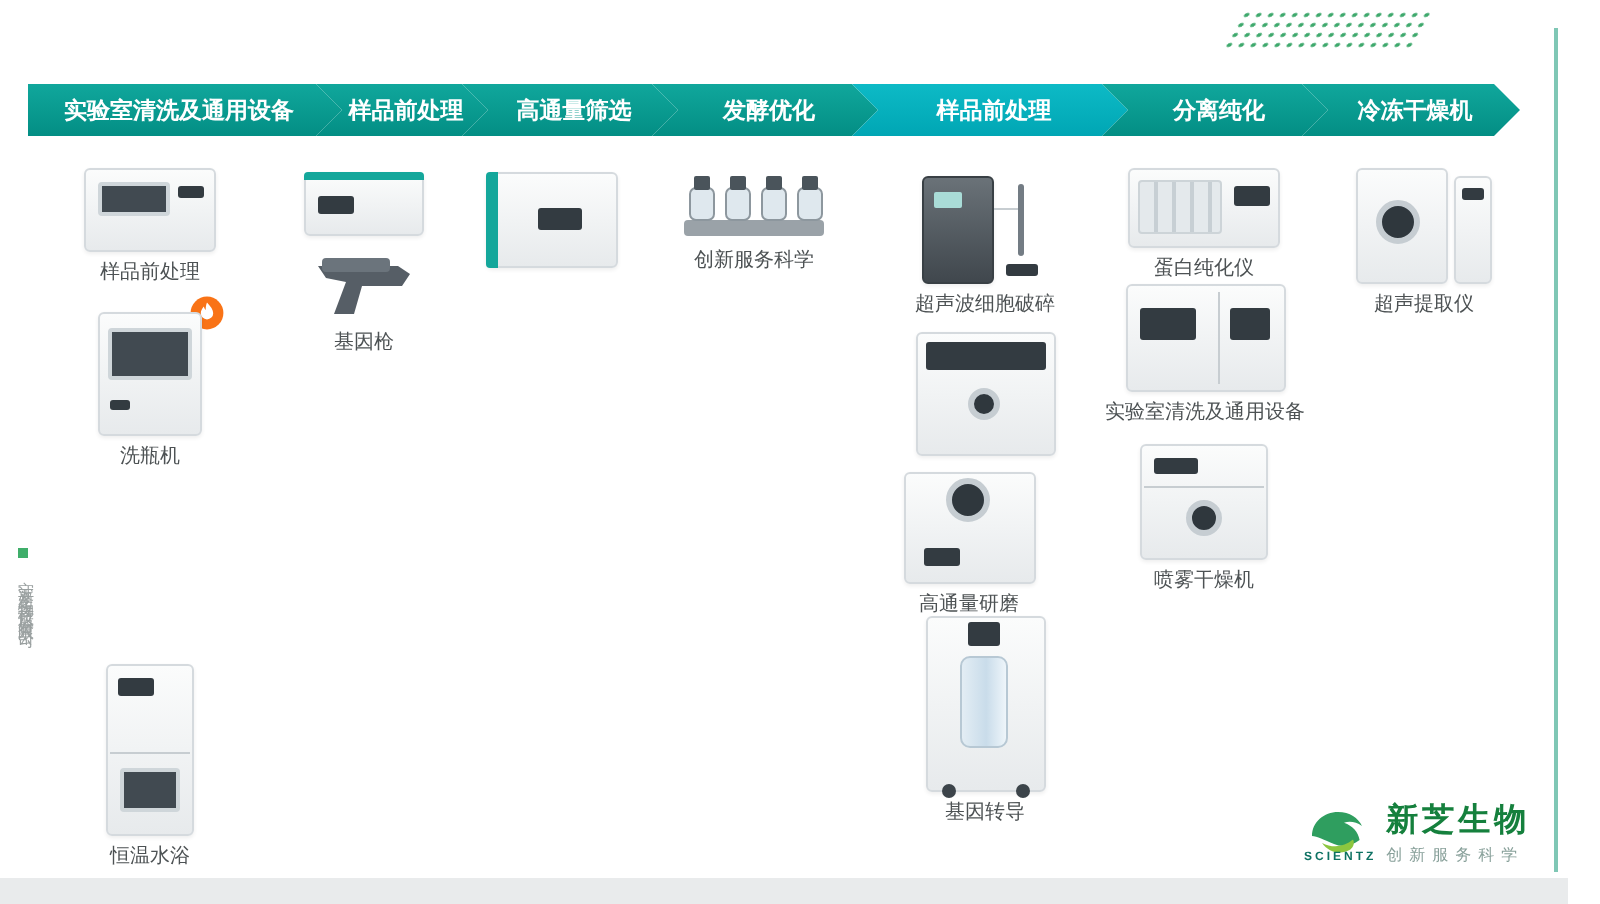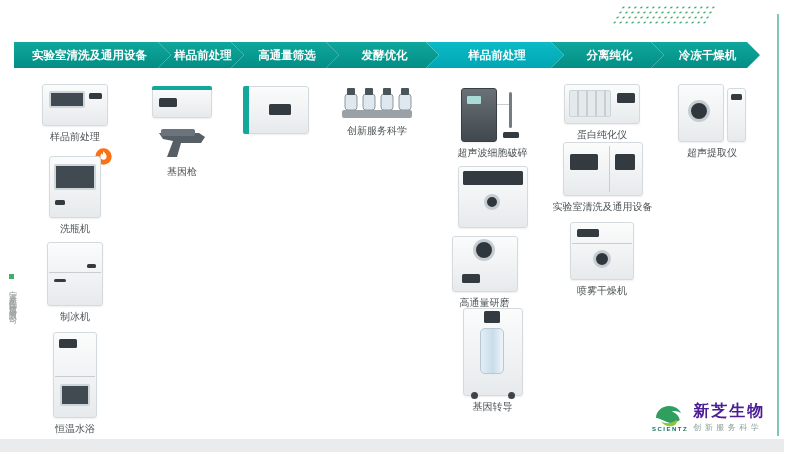--- a/index.html
+++ b/index.html
@@ -28,21 +28,21 @@
 .mods{position:absolute;background:repeating-linear-gradient(90deg,#e4e9ec 0 7px,#c7cfd4 7px 9px);border:1px solid #cdd4d8;border-radius:2px}
 .cap{margin-top:4px;font-size:10px;line-height:1.3;color:#4d5254;text-align:center}
 .flame{position:absolute;width:17px;height:17px}
 .gunrow{margin-top:7px}
 .company{position:absolute;left:6px;top:274px;display:flex;flex-direction:column;align-items:center;gap:5px}
 .company .sq{width:5px;height:5px;background:#3fae6a}
 .company span{writing-mode:vertical-rl;font-size:8px;color:#9aa0a0;letter-spacing:2px}
 .logo{position:absolute;left:652px;top:402px;display:flex;align-items:flex-start;gap:5px}
 .logo-ic{display:flex;flex-direction:column;align-items:center}
 .logo-en{font-size:6px;color:#0d7263;letter-spacing:1.5px;font-weight:bold;margin-top:-2px}
-.brand{font-size:16px;font-weight:bold;color:#4c1d95;letter-spacing:2px;line-height:1.15;display:block}
+.brand{font-size:16px;font-weight:bold;color:#15803d;letter-spacing:2px;line-height:1.15;display:block}
 .tagline{display:block;font-size:8px;color:#88a09a;letter-spacing:3.5px;margin-top:2px}
 .footer-bar{position:absolute;left:0;right:0;bottom:0;height:13px;background:#e9ebec}
 </style>
 </head>
 <body>
 
 <div class="stage">
 
   <div class="dots"></div>
   <div class="edge-line"></div>
@@ -84,29 +84,20 @@
       <path d="M8.5 3.2c1.9 2.1 3.1 3.6 3.1 5.4a3.1 3.1 0 0 1-6.2 0c0-1.2.7-2.3 1.5-3.3.2.8.5 1.3 1 1.7-.1-1.4.1-2.6.6-3.8z" fill="#fff"></path>
     </svg>
     <div class="imgbox" style="width:52px;height:62px">
       <div class="dev"></div>
       <i class="win" style="left:5px;top:8px;width:42px;height:26px"></i>
       <i class="scr" style="left:6px;top:44px;width:10px;height:5px"></i>
     </div>
     <figcaption class="cap">洗瓶机</figcaption>
   </figure>
 
-  <figure class="fig" style="left:25px;top:242px;width:100px">
-    <div class="imgbox" style="width:56px;height:64px">
-      <div class="dev"></div>
-      <i class="ln" style="left:2px;right:2px;top:30px"></i>
-      <i class="scr" style="right:7px;top:22px;width:9px;height:4px"></i>
-      <i class="scr" style="left:7px;top:37px;width:12px;height:3px"></i>
-    </div>
-    <figcaption class="cap">制冰机</figcaption>
-  </figure>
 
   <figure class="fig" style="left:25px;top:332px;width:100px">
     <div class="imgbox" style="width:44px;height:86px">
       <div class="dev"></div>
       <i class="scr" style="left:6px;top:7px;width:18px;height:9px"></i>
       <i class="ln" style="left:2px;right:2px;top:44px"></i>
       <i class="win" style="left:7px;top:52px;width:30px;height:22px"></i>
     </div>
     <figcaption class="cap">恒温水浴</figcaption>
   </figure>

